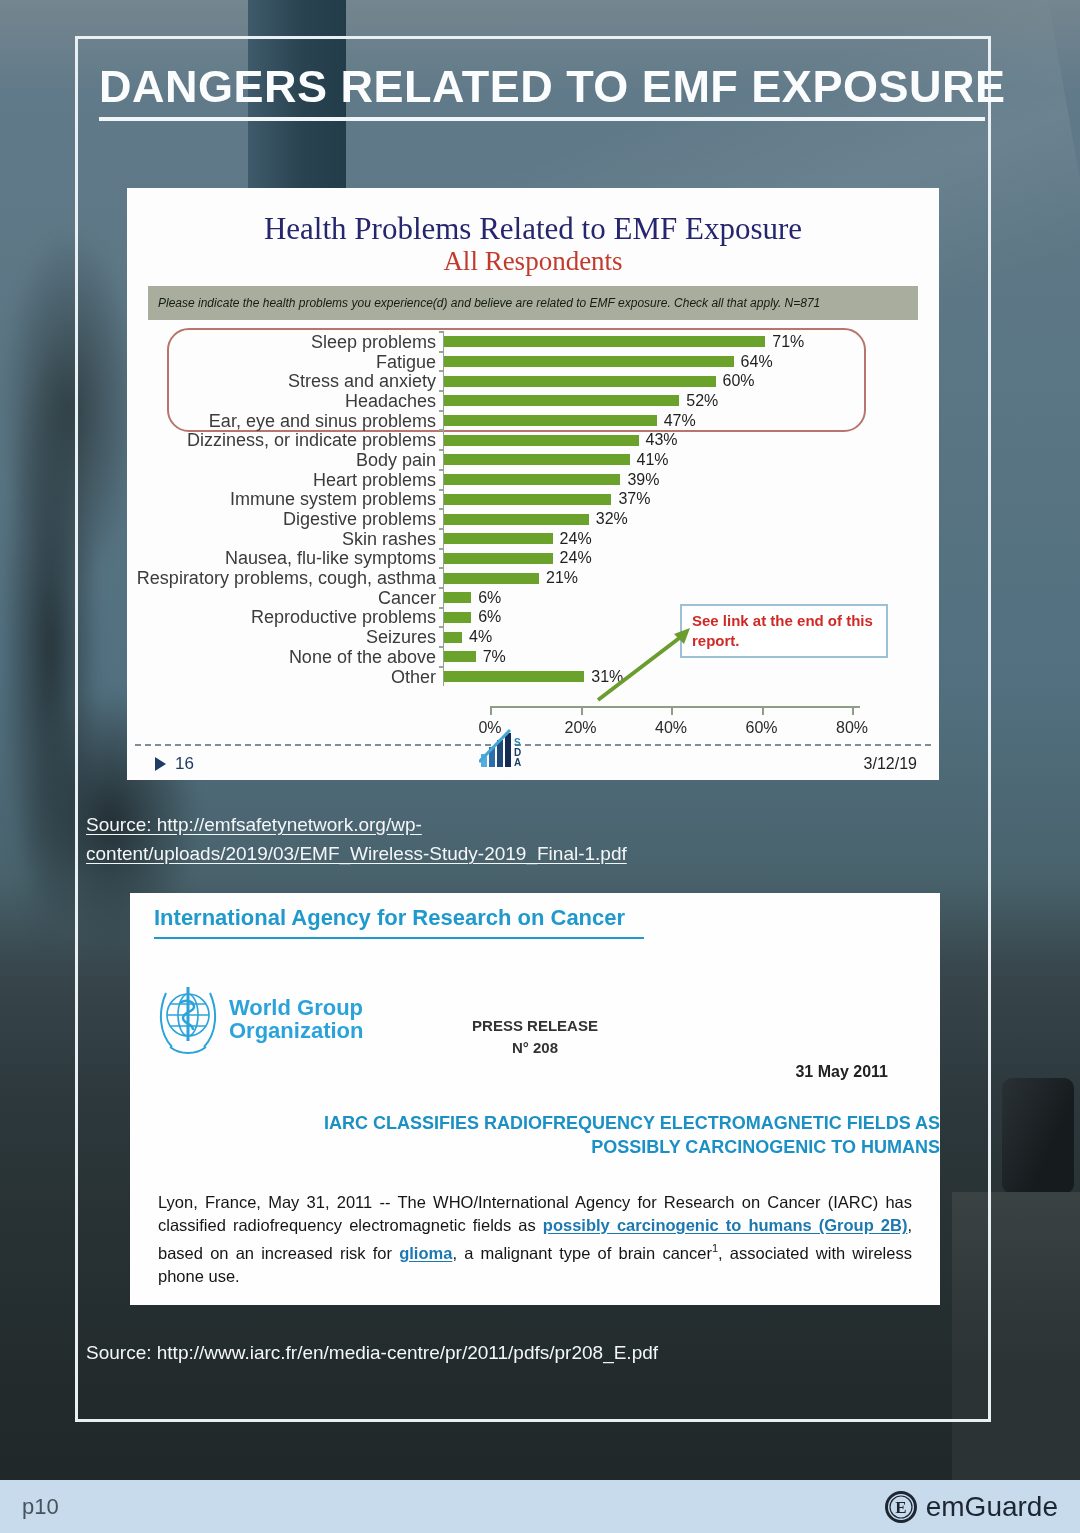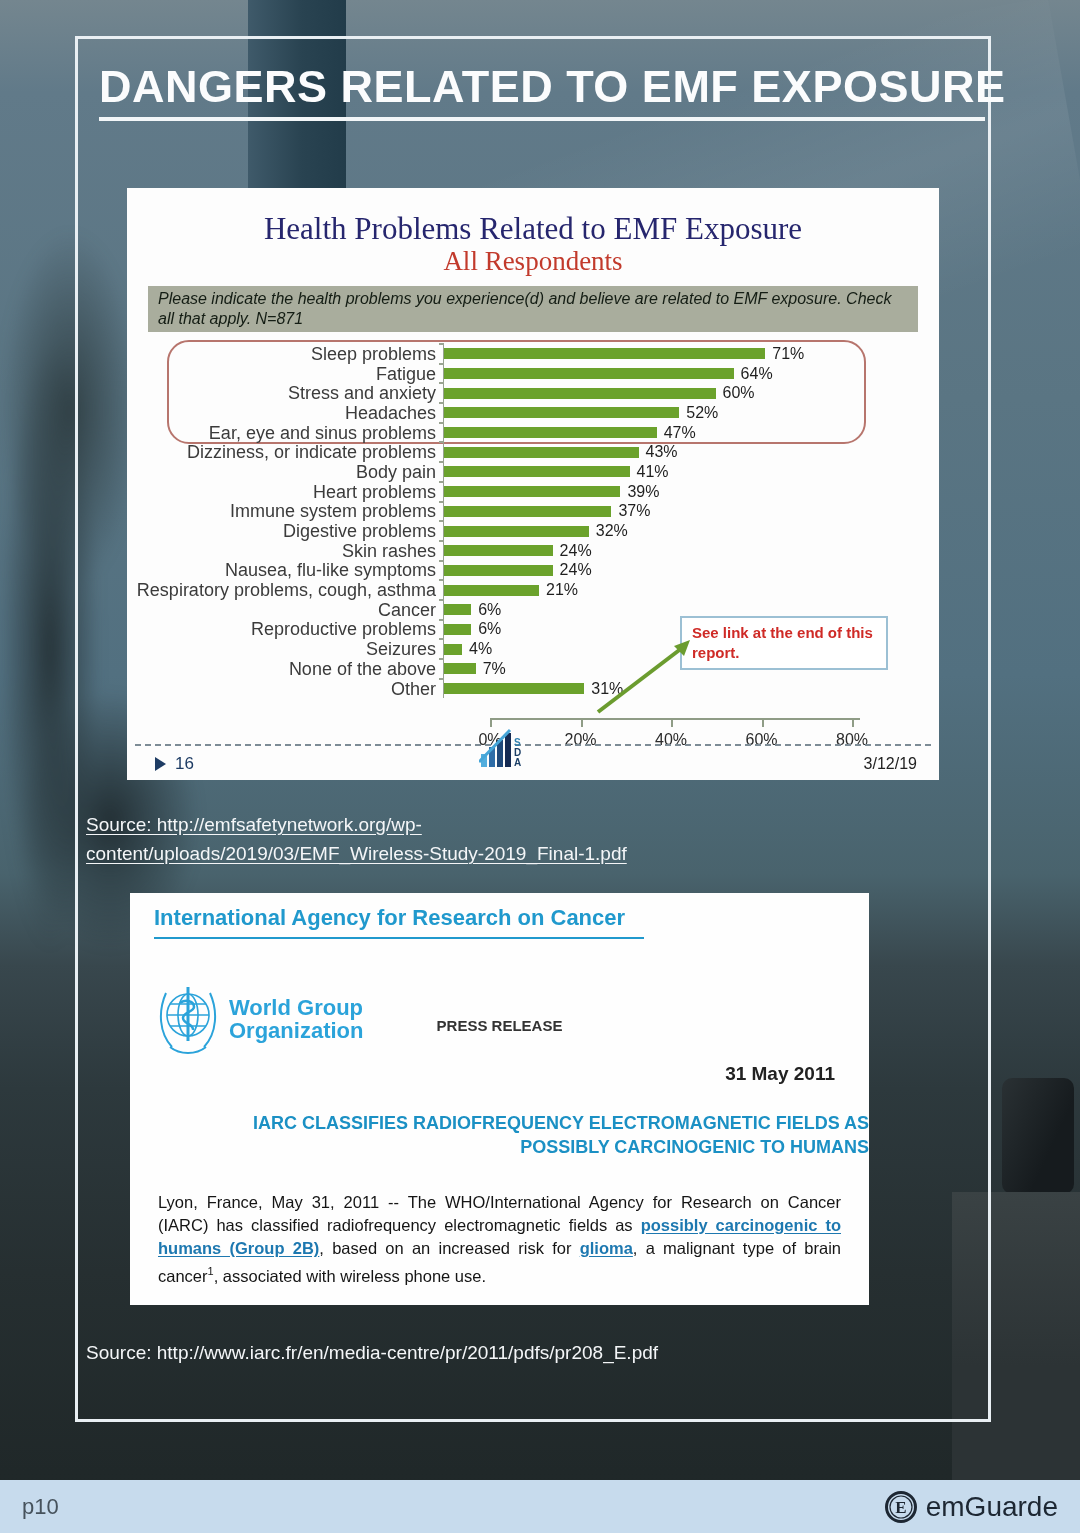--- a/index.html
+++ b/index.html
@@ -32,21 +32,21 @@
     border-bottom:4px solid #f2f6f8; padding-bottom:5px; white-space:nowrap; }
 
   
   .chart-card { position:absolute; left:127px; top:188px; width:812px; height:592px;
     background:#fdfdfd; padding-top:8px; }
   .c-title { margin-top:16px; text-align:center; font-family:"Liberation Serif",serif;
     font-size:31px; line-height:34px; color:#26266e; }
   .c-sub { text-align:center; font-family:"Liberation Serif",serif;
     font-size:27px; line-height:30px; color:#c23a2c; }
   .c-q { margin:10px 21px 0; background:#a9ad9d; color:#141d14; font-style:italic;
-    font-size:16px; line-height:20px; padding:3px 10px; }
+    font-size:12px; line-height:28px; padding:3px 10px; }
 
   .plot { position:relative; margin-top:12px; height:376px; }
   .chart-row { display:flex; align-items:center; height:19.7px; position:relative; z-index:2; }
   .row-label { width:316px; text-align:right; padding-right:7px;
     font-size:18px; line-height:16px; color:#3b3b3b; }
   .bar-zone { flex:1; position:relative; display:flex; align-items:center; height:100%;
     border-left:1px solid #97a18f; }
   .bar-zone::before { content:''; position:absolute; left:-5px; top:-1px; width:5px; height:2px; background:#9aa492; }
   .bar { height:11px; background:#6ba22c; }
   .bar-value { margin-left:7px; font-size:16px; color:#1f1f1f; }
@@ -78,28 +78,28 @@
   .c-date { font-size:16px; color:#222; }
 
   
   .source-block { position:absolute; left:86px; width:916px; text-align:left;
     color:#f4f6f8; font-size:19px; line-height:1.55; }
   .src1 { top:810px; }
   .src1 span { display:block; text-decoration:underline; text-underline-offset:3px; }
   .src2 { top:1338px; }
 
   
-  .iarc-card { position:absolute; left:130px; top:893px; width:739px; height:412px; background:#fefefe; }
+  .iarc-card { position:absolute; left:130px; top:893px; width:810px; height:412px; background:#fefefe; }
   .iarc-heading { position:absolute; left:24px; top:12px; font-size:22px; font-weight:bold; color:#2099cd; }
   .iarc-underline { position:absolute; left:24px; top:44px; width:490px; height:2px; background:#2099cd; }
   .who-row { position:absolute; left:26px; top:88px; display:flex; align-items:center; gap:9px; }
   .who-name { color:#2ba3da; font-size:22px; font-weight:bold; line-height:23px; }
   .press-block { position:absolute; left:0; right:0; top:122px; text-align:center;
     font-size:15px; font-weight:bold; color:#333; line-height:22px; }
-  .iarc-date { position:absolute; right:34px; top:170px; font-size:19px; font-weight:bold; color:#222; }
+  .iarc-date { position:absolute; right:52px; top:170px; font-size:16px; font-weight:bold; color:#222; }
   .iarc-headline { position:absolute; left:0; right:0; top:218px; text-align:right;
     color:#1b90c4; font-weight:bold; font-size:18px; line-height:24px; }
   .iarc-body { position:absolute; left:28px; right:28px; top:298px;
     font-size:16.5px; line-height:23px; color:#151515; text-align:justify; }
   .link-blue { color:#1d78b0; font-weight:bold; text-decoration:underline; text-underline-offset:2px; }
   sup { font-size:11px; }
 
   
   .footer { position:absolute; left:0; top:1480px; width:1080px; height:53px;
     background:#c7dbed; display:flex; align-items:center; justify-content:space-between;
@@ -324,20 +324,21 @@
       <line x1="32" y1="6" x2="32" y2="60" stroke="#2ba3da" stroke-width="3"></line>
     </svg>
     <div class="who-name">
       <div>World Group</div>
       <div>Organization</div>
     </div>
   </div>
 
   <div class="press-block">
     <div>PRESS RELEASE</div>
+    <div>N° 208</div>
   </div>
 
   <div class="iarc-date">31 May 2011</div>
 
   <div class="iarc-headline">
     <div>IARC CLASSIFIES RADIOFREQUENCY ELECTROMAGNETIC FIELDS AS</div>
     <div>POSSIBLY CARCINOGENIC TO HUMANS</div>
   </div>
 
   <div class="iarc-body"><span>Lyon, France, May 31, 2011 -- The WHO/International Agency for Research on Cancer (IARC) has classified radiofrequency electromagnetic fields as </span><span class="link-blue">possibly carcinogenic to humans (Group 2B)</span><span>, based on an increased risk for </span><span class="link-blue">glioma</span><span>, a malignant type of brain cancer</span><sup>1</sup><span>, associated with wireless phone use.</span></div>

